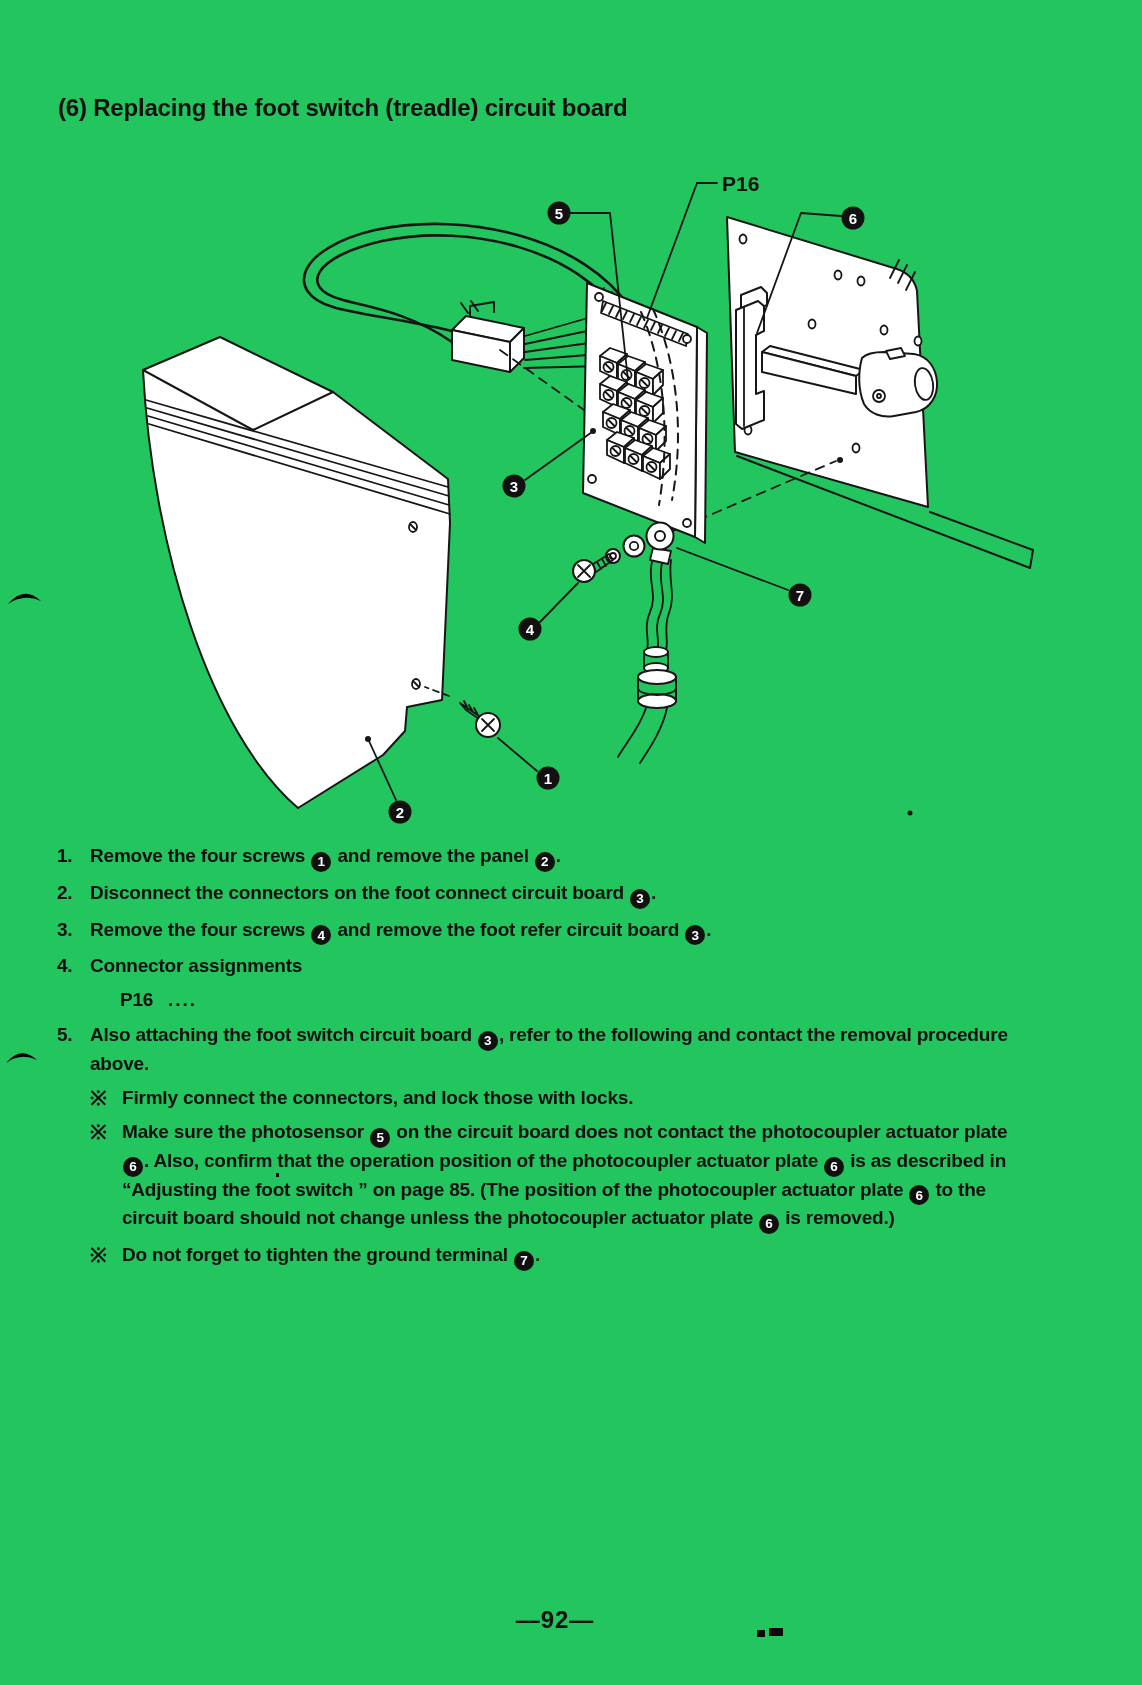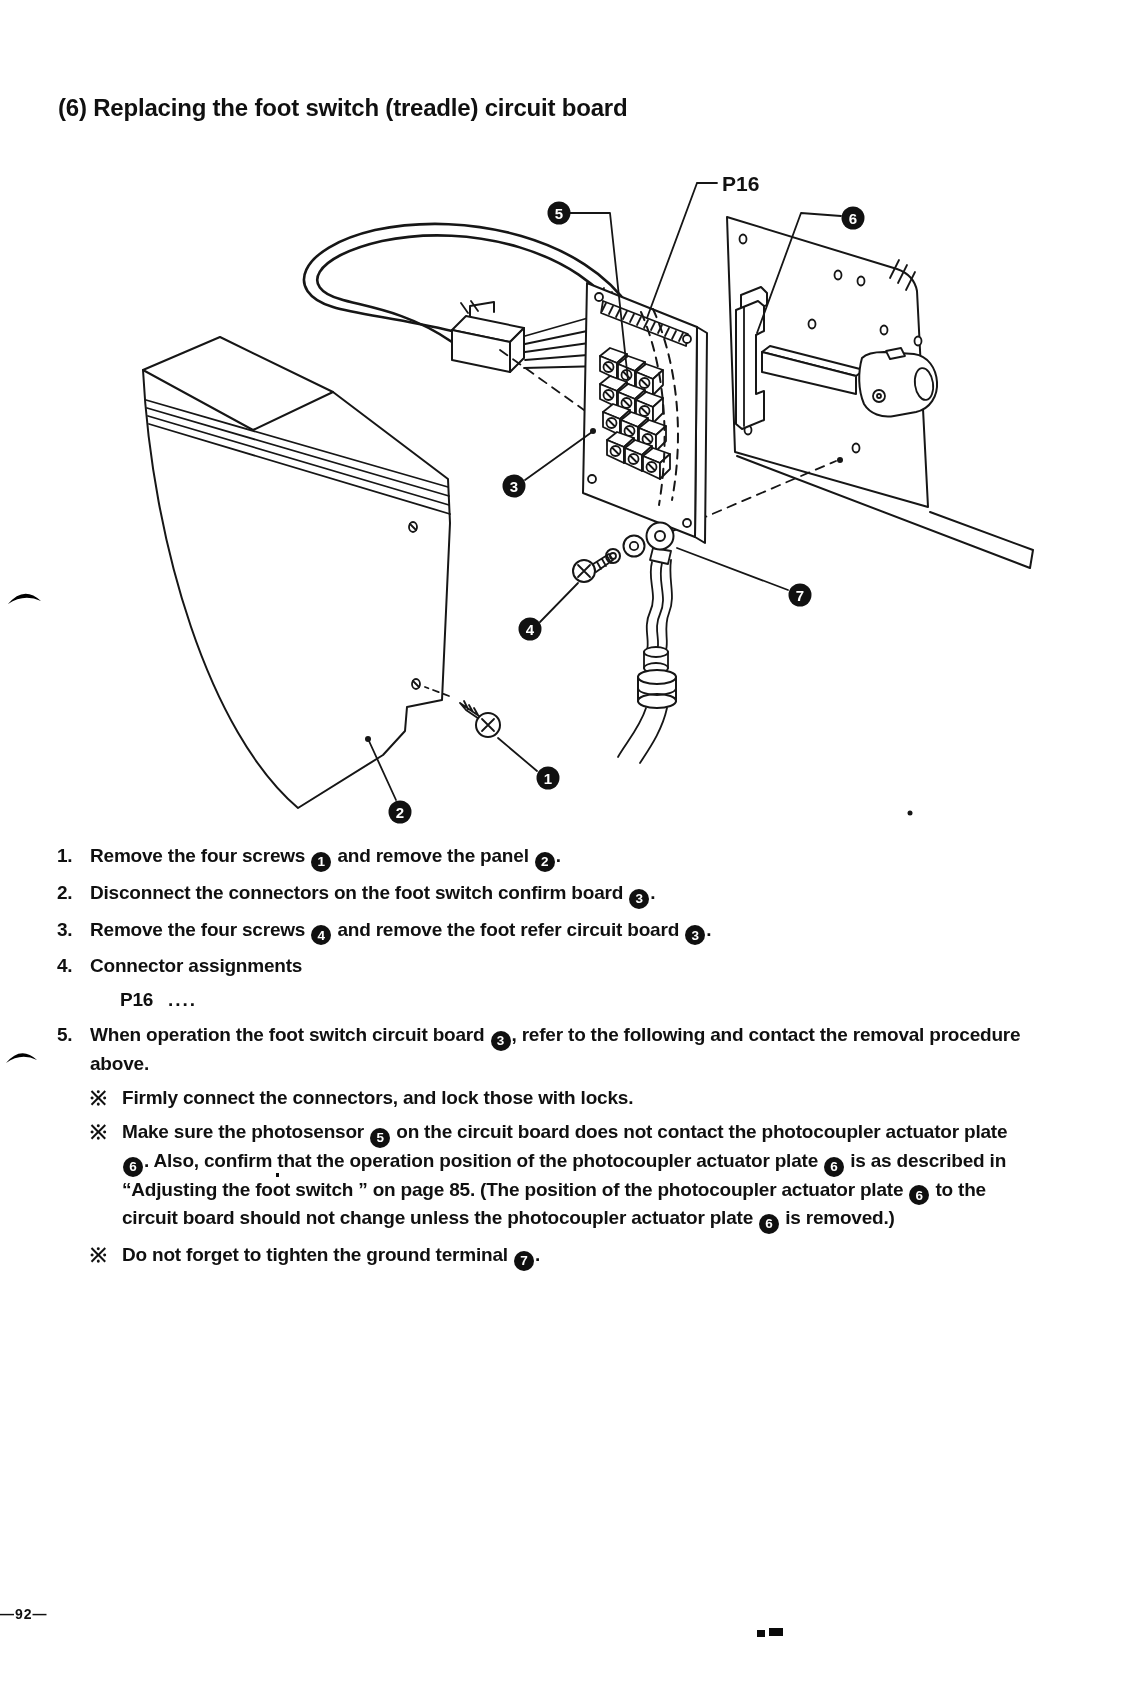--- a/index.html
+++ b/index.html
@@ -1,17 +1,17 @@
 <!DOCTYPE html>
 <html><head>
 <meta charset="utf-8">
 <style>
   html,body{margin:0;padding:0;background:#e8e8e8;}
   .page{
-    position:relative;width:1142px;height:1685px;background:#ffffff;
+    position:relative;width:1142px;height:1685px;background:#22c55e;
     font-family:"Liberation Sans",sans-serif;color:#101010;overflow:hidden;
     margin:0 auto;
   }
   .title{
     position:absolute;left:58px;top:94px;font-size:24px;font-weight:700;
     letter-spacing:-0.2px;white-space:nowrap;
   }
   svg.diagram{position:absolute;left:0;top:150px;}
   svg .d{stroke:#161616;stroke-width:2;fill:none;stroke-linecap:round;stroke-linejoin:round;}
   svg .thick{stroke-width:2.6;}
@@ -36,22 +36,22 @@
   .note{display:flex;align-items:flex-start;margin:0 0 8px 33px;}
   .note .mark{width:32px;flex:none;font-size:20px;}
   .note .note-text{flex:1;min-width:0;}
   .badge{
     display:inline-flex;align-items:center;justify-content:center;
     width:20px;height:20px;border-radius:50%;background:#101010;color:#fff;
     font-size:13.5px;font-weight:700;vertical-align:-4px;line-height:1;
     margin:0 1px;letter-spacing:0;
   }
   .pageno{
-    position:absolute;top:1606px;left:0;width:1110px;
-    font-size:14px;font-weight:700;letter-spacing:1px;
+    position:absolute;top:1606px;left:0;width:1110px;text-align:center;
+    font-size:24px;font-weight:700;letter-spacing:1px;
   }
   .artifact{position:absolute;}
   .speck{position:absolute;background:#0a0a0a;}
 </style>
 </head>
 <body>
 
 <div class="page">
 
   <div class="title">(6) Replacing the foot switch (treadle) circuit board</div>
@@ -229,37 +229,37 @@
   </svg>
 
   <div class="instructions">
     <div id="steps-list">
         <div class="step">
           <span class="num">1.</span>
           <div class="step-text"><span>Remove the four screws </span><span class="badge">1</span><span> and remove the panel </span><span class="badge">2</span><span>.</span></div>
         </div>
         <div class="step">
           <span class="num">2.</span>
-          <div class="step-text"><span>Disconnect the connectors on the foot switch confirm board </span><span class="badge">3</span><span>.</span></div>
+          <div class="step-text"><span>Disconnect the connectors on the foot connect circuit board </span><span class="badge">3</span><span>.</span></div>
         </div>
         <div class="step">
           <span class="num">3.</span>
           <div class="step-text"><span>Remove the four screws </span><span class="badge">4</span><span> and remove the foot refer circuit board </span><span class="badge">3</span><span>.</span></div>
         </div>
         <div class="step">
           <span class="num">4.</span>
           <div class="step-text"><span>Connector assignments</span></div>
         </div>
         <div class="substep">
           <span class="term">P16</span>
           <span class="dots">....</span>
         </div>
         <div class="step">
           <span class="num">5.</span>
-          <div class="step-text"><span>When operation the foot switch circuit board </span><span class="badge">3</span><span>, refer to the following and contact the removal procedure</span><br><span>above.</span></div>
+          <div class="step-text"><span>Also attaching the foot switch circuit board </span><span class="badge">3</span><span>, refer to the following and contact the removal procedure</span><br><span>above.</span></div>
         </div>
       </div>
     <div id="notes-list">
         <div class="note">
           <span class="mark">※</span>
           <div class="note-text"><span>Firmly connect the connectors, and lock those with locks.</span></div>
         </div>
         <div class="note">
           <span class="mark">※</span>
           <div class="note-text"><span>Make sure the photosensor </span><span class="badge">5</span><span> on the circuit board does not contact the photocoupler actuator plate</span><br><span class="badge">6</span><span>.  Also, confirm that the operation position of the photocoupler actuator plate </span><span class="badge">6</span><span> is as described in</span><br><span>“Adjusting the foot switch ” on page 85.  (The position of the photocoupler actuator plate </span><span class="badge">6</span><span> to the</span><br><span>circuit board should not change unless  the photocoupler actuator plate </span><span class="badge">6</span><span> is removed.)</span></div>

